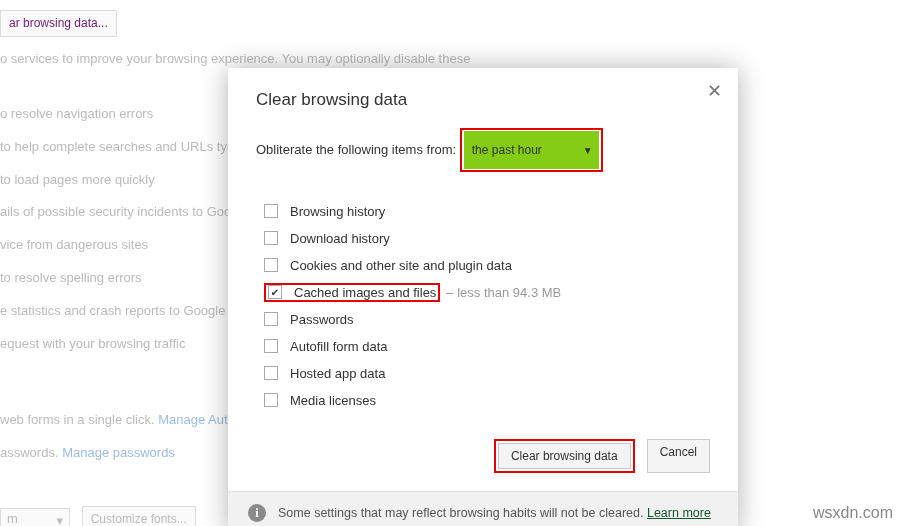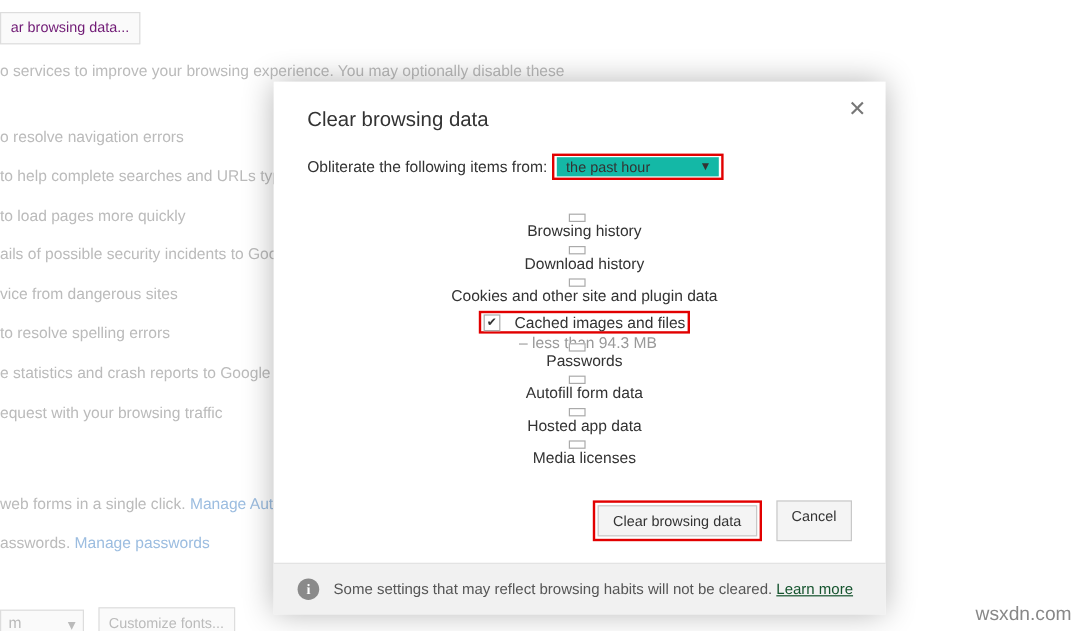--- a/index.html
+++ b/index.html
@@ -90,33 +90,32 @@
   .red-box {
     border: 2px solid #e20000;
     padding: 1px 2px;
     display: inline-block;
   }
   .tr-select {
     display: inline-flex;
     align-items: center;
     justify-content: space-between;
     width: 135px;
-    height: 16px;
+    height: 38px;
     padding: 0 6px 0 8px;
     font-size: 12px;
     color: #333;
-    background:#14b8a6;
+    background:#84cc16;
   }
   .tr-select .arrow { font-size: 10px; color:#333; }
   .cb-row {
     display: flex;
     align-items: center;
     margin: 5px 0 5px 8px;
     height: 22px;
-    flex-direction: column;
   }
   .cb {
     width: 14px; height: 14px;
     border: 1px solid #aaa;
     margin-right: 12px;
     display:inline-flex;
     align-items:center;
     justify-content:center;
     font-size:10px;
     color:#333;

